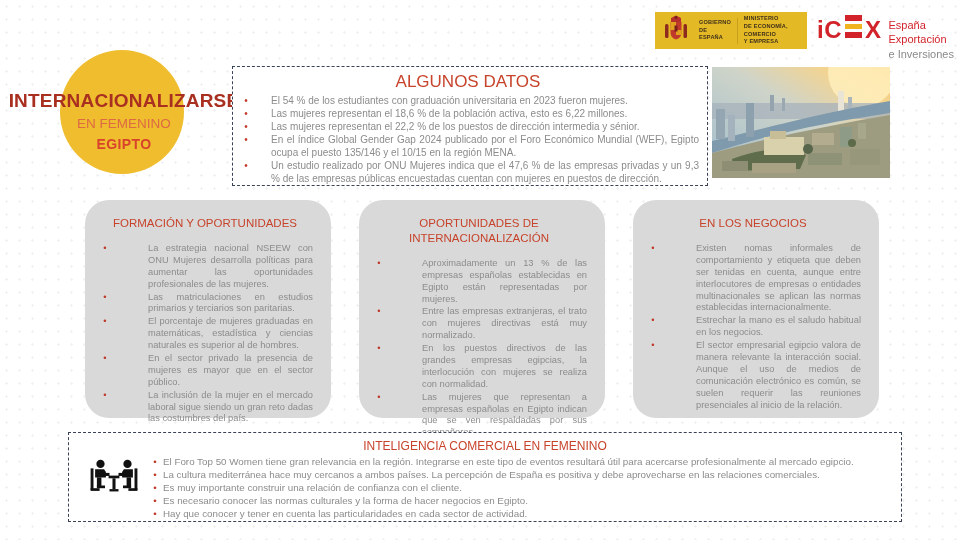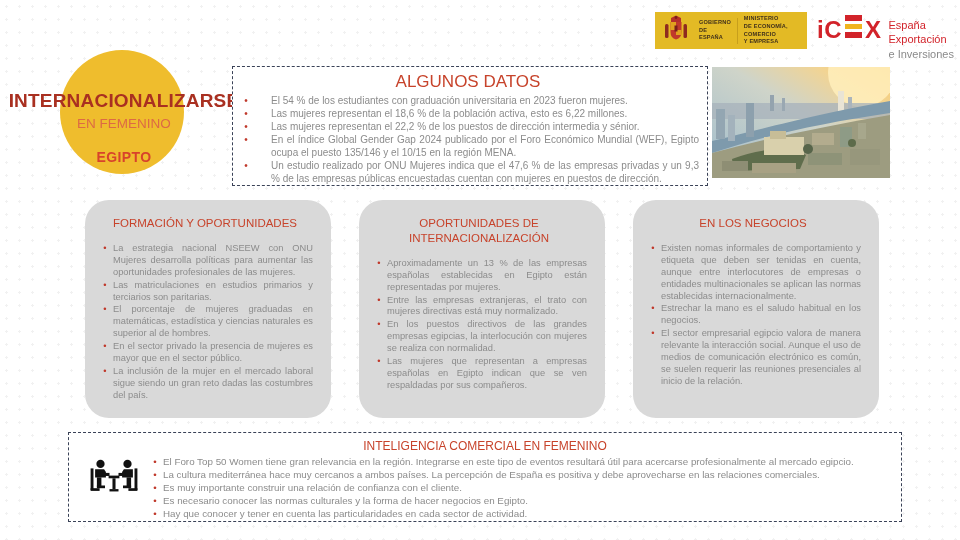--- a/index.html
+++ b/index.html
@@ -22,38 +22,38 @@
   .icex-e i{display:block;width:17px;height:5.5px;background:#d2232a;}
   .icex-e i.mid{background:#f0b41e;}
   .icex-tag{font-size:11px;line-height:1.3;margin:3px 0 0 7px;}
   .icex-tag .r{color:#d2232a;display:block;}
   .icex-tag .g{color:#8a8a8a;display:block;}
   
   .circle{position:absolute;left:60px;top:50px;width:124px;height:124px;border-radius:50%;background:#efbd2d;}
   .title-block{position:absolute;left:8px;top:90px;width:232px;text-align:center;}
   .title-main{font-size:19px;font-weight:bold;color:#a93021;letter-spacing:.2px;}
   .title-sub{font-size:13.5px;color:#dd6a44;margin-top:4px;}
-  .title-country{font-size:14px;font-weight:bold;color:#d8432b;margin-top:18px;letter-spacing:.4px;}
+  .title-country{font-size:14px;font-weight:bold;color:#d8432b;margin-top:5px;letter-spacing:.4px;}
   
   .datos-box{position:absolute;left:232px;top:66px;width:476px;height:120px;background:#fff;border:1px dashed #3a4257;box-sizing:border-box;padding:3px 8px 2px 4px;}
   .datos-title{text-align:center;color:#c7432b;font-size:17px;margin:2px 0 2px;}
   ul.blist{list-style:none;margin:0;padding:0;}
   ul.blist li{display:flex;}
   .blt{flex:0 0 18px;text-align:center;color:#c0392b;}
   .datos-box .blt{font-size:10px;line-height:1.3;}
   .datos-box .txt{font-size:10px;color:#8c8c8c;line-height:1.3;text-align:justify;flex:1;padding-left:16px;}
   
   .photo{position:absolute;left:712px;top:67px;width:178px;height:111px;}
   .photo svg{display:block;}
   
   .col{position:absolute;top:200px;width:246px;height:218px;background:#d9d9d9;border-radius:24px;box-sizing:border-box;padding:14px 18px 16px 12px;}
   .col1{left:85px;} .col2{left:359px;} .col3{left:633px;border-radius:23px;}
   .col-title{text-align:center;color:#c7432b;font-size:11.5px;line-height:1.3;margin:2px 0 12px;}
   .col .blt{flex:0 0 16px;font-size:9.3px;line-height:1.28;}
-  .col .txt{font-size:9.3px;color:#8c8c8c;line-height:1.28;text-align:justify;flex:1;}
+  .col .txt{font-size:9.3px;color:#8c8c8c;line-height:1.28;text-align:justify;flex:1;margin-left:35px;}
   .col li{margin-bottom:1px;}
   
   .bottom-box{position:absolute;left:68px;top:432px;width:834px;height:90px;background:#fff;border:1px dashed #3a4257;box-sizing:border-box;}
   .bottom-title{text-align:center;color:#c7432b;font-size:12px;margin-top:6px;}
   .bottom-content{display:flex;margin-top:2px;}
   .meeting-icon{flex:0 0 54px;margin:2px 6px 0 18px;}
   .bottom-content ul{flex:1;margin-top:1px;padding-right:6px;}
   .bottom-content .blt{flex:0 0 16px;font-size:9.8px;line-height:1.32;}
   .bottom-content .txt{font-size:9.8px;color:#8c8c8c;line-height:1.32;flex:1;}
 </style>

